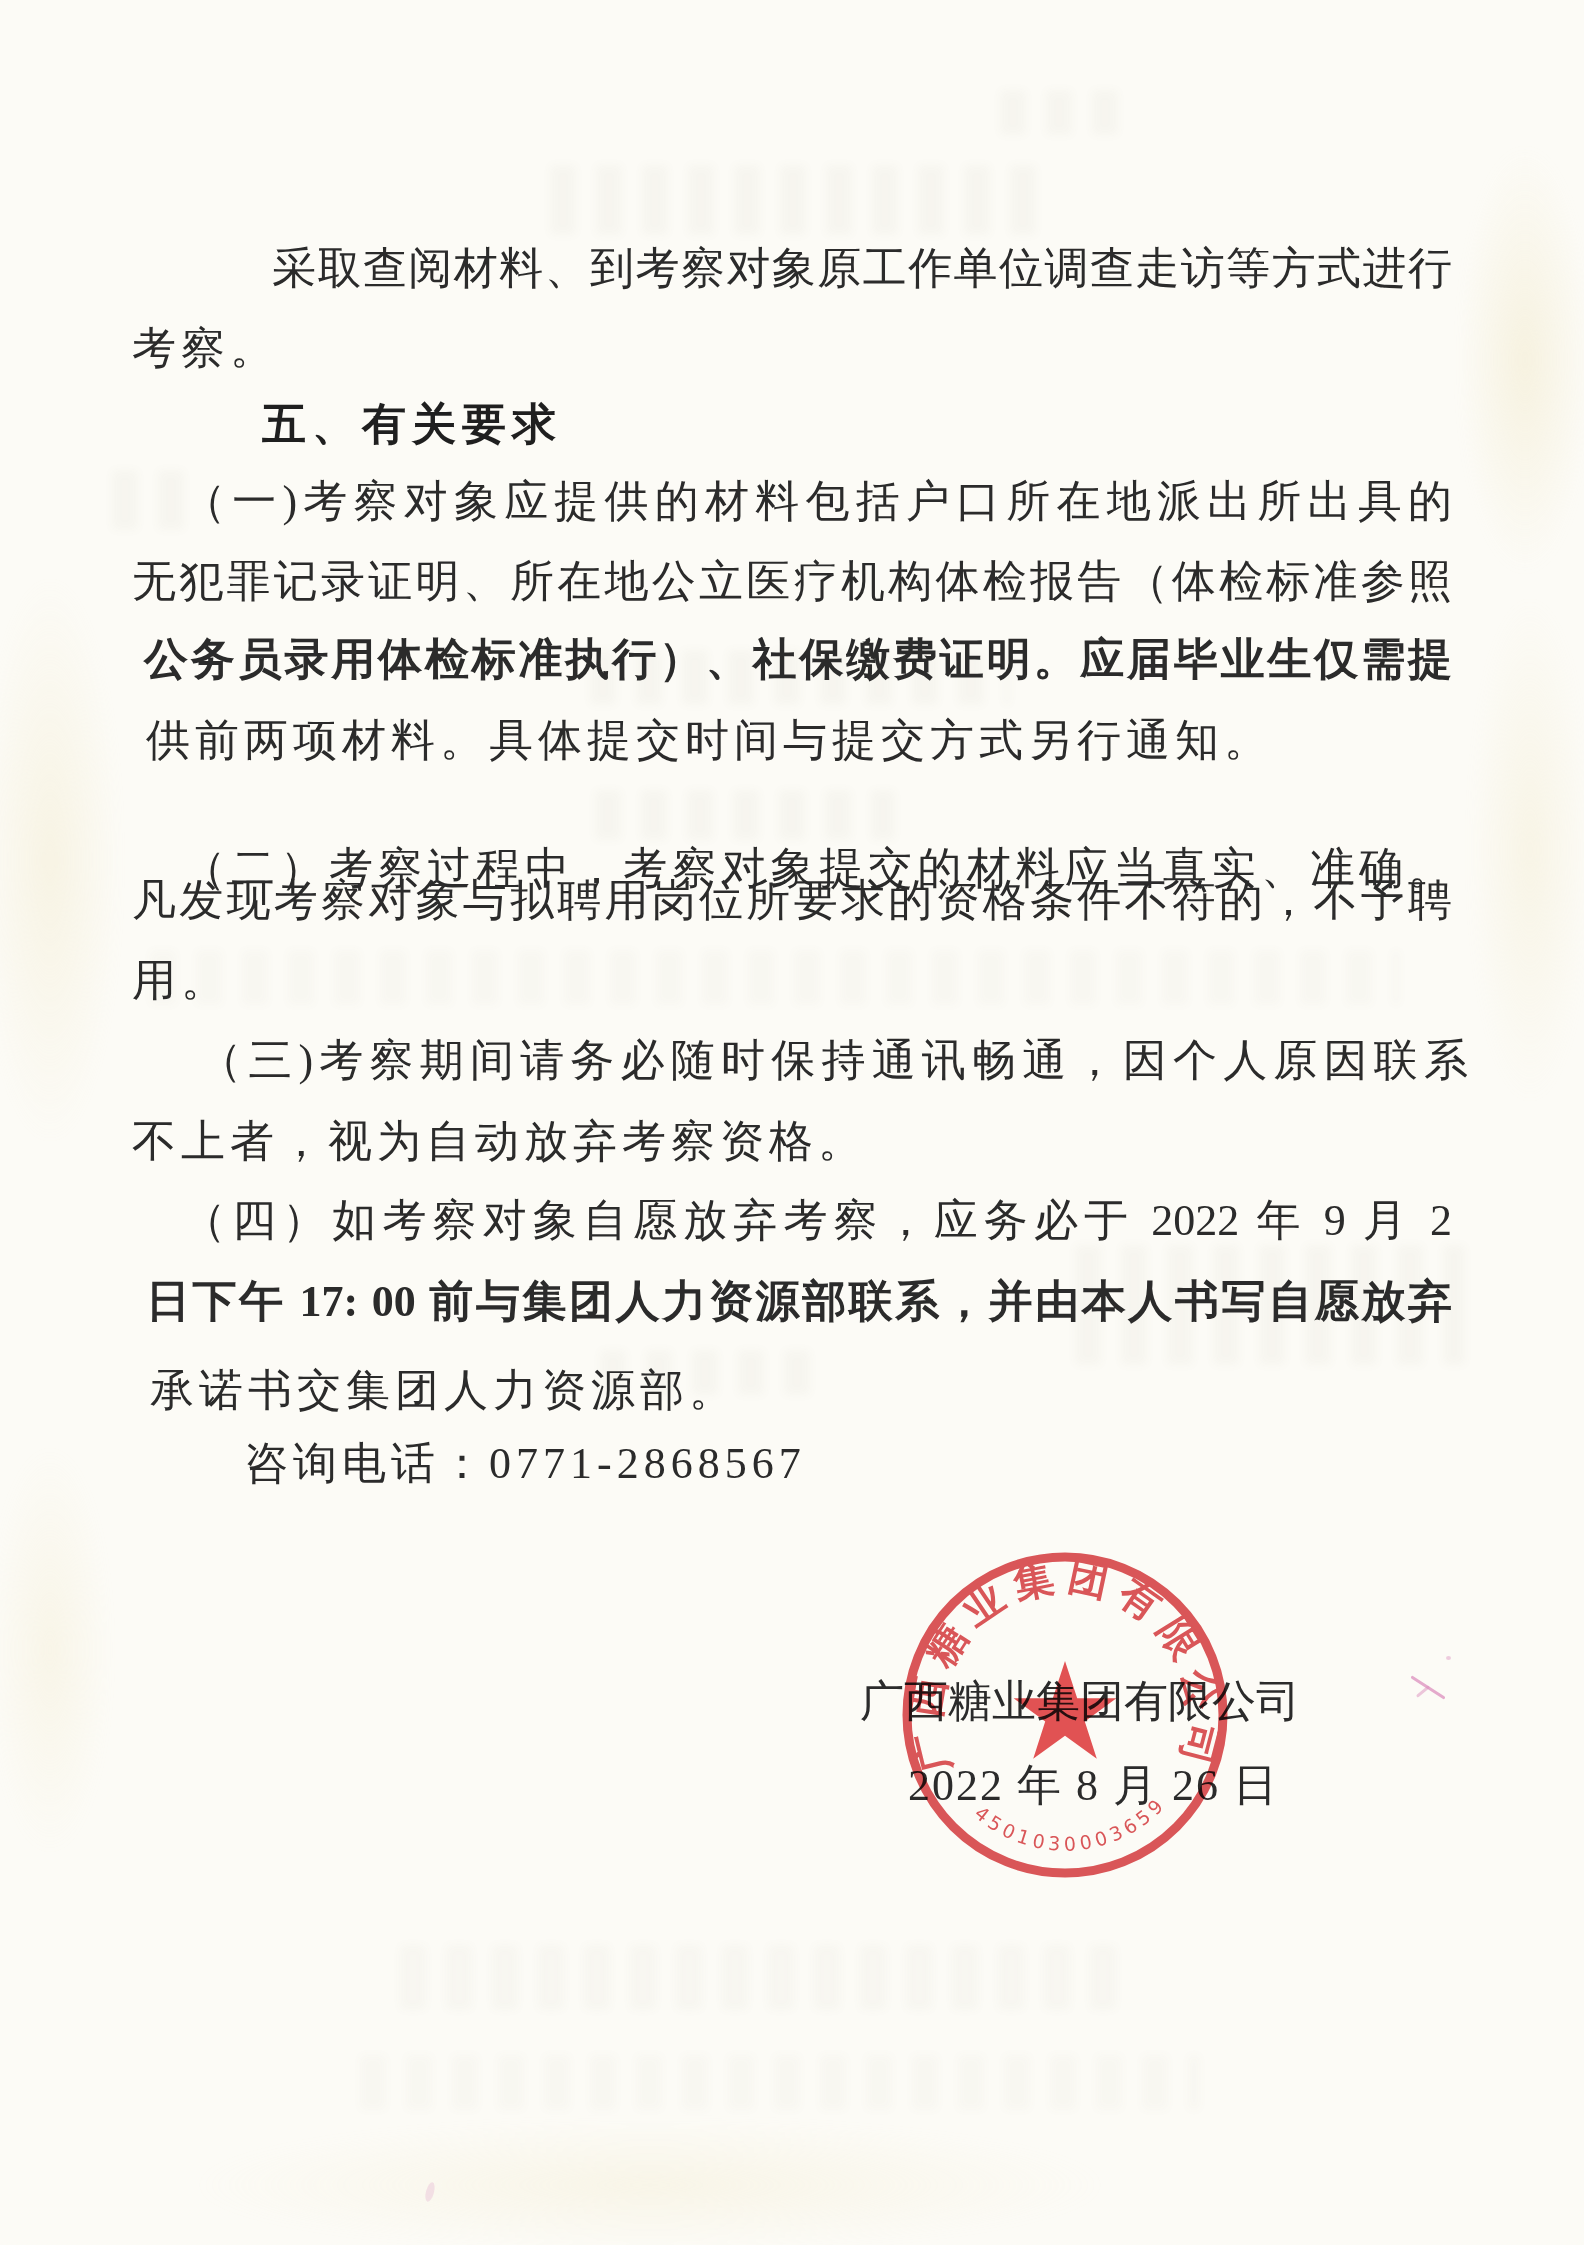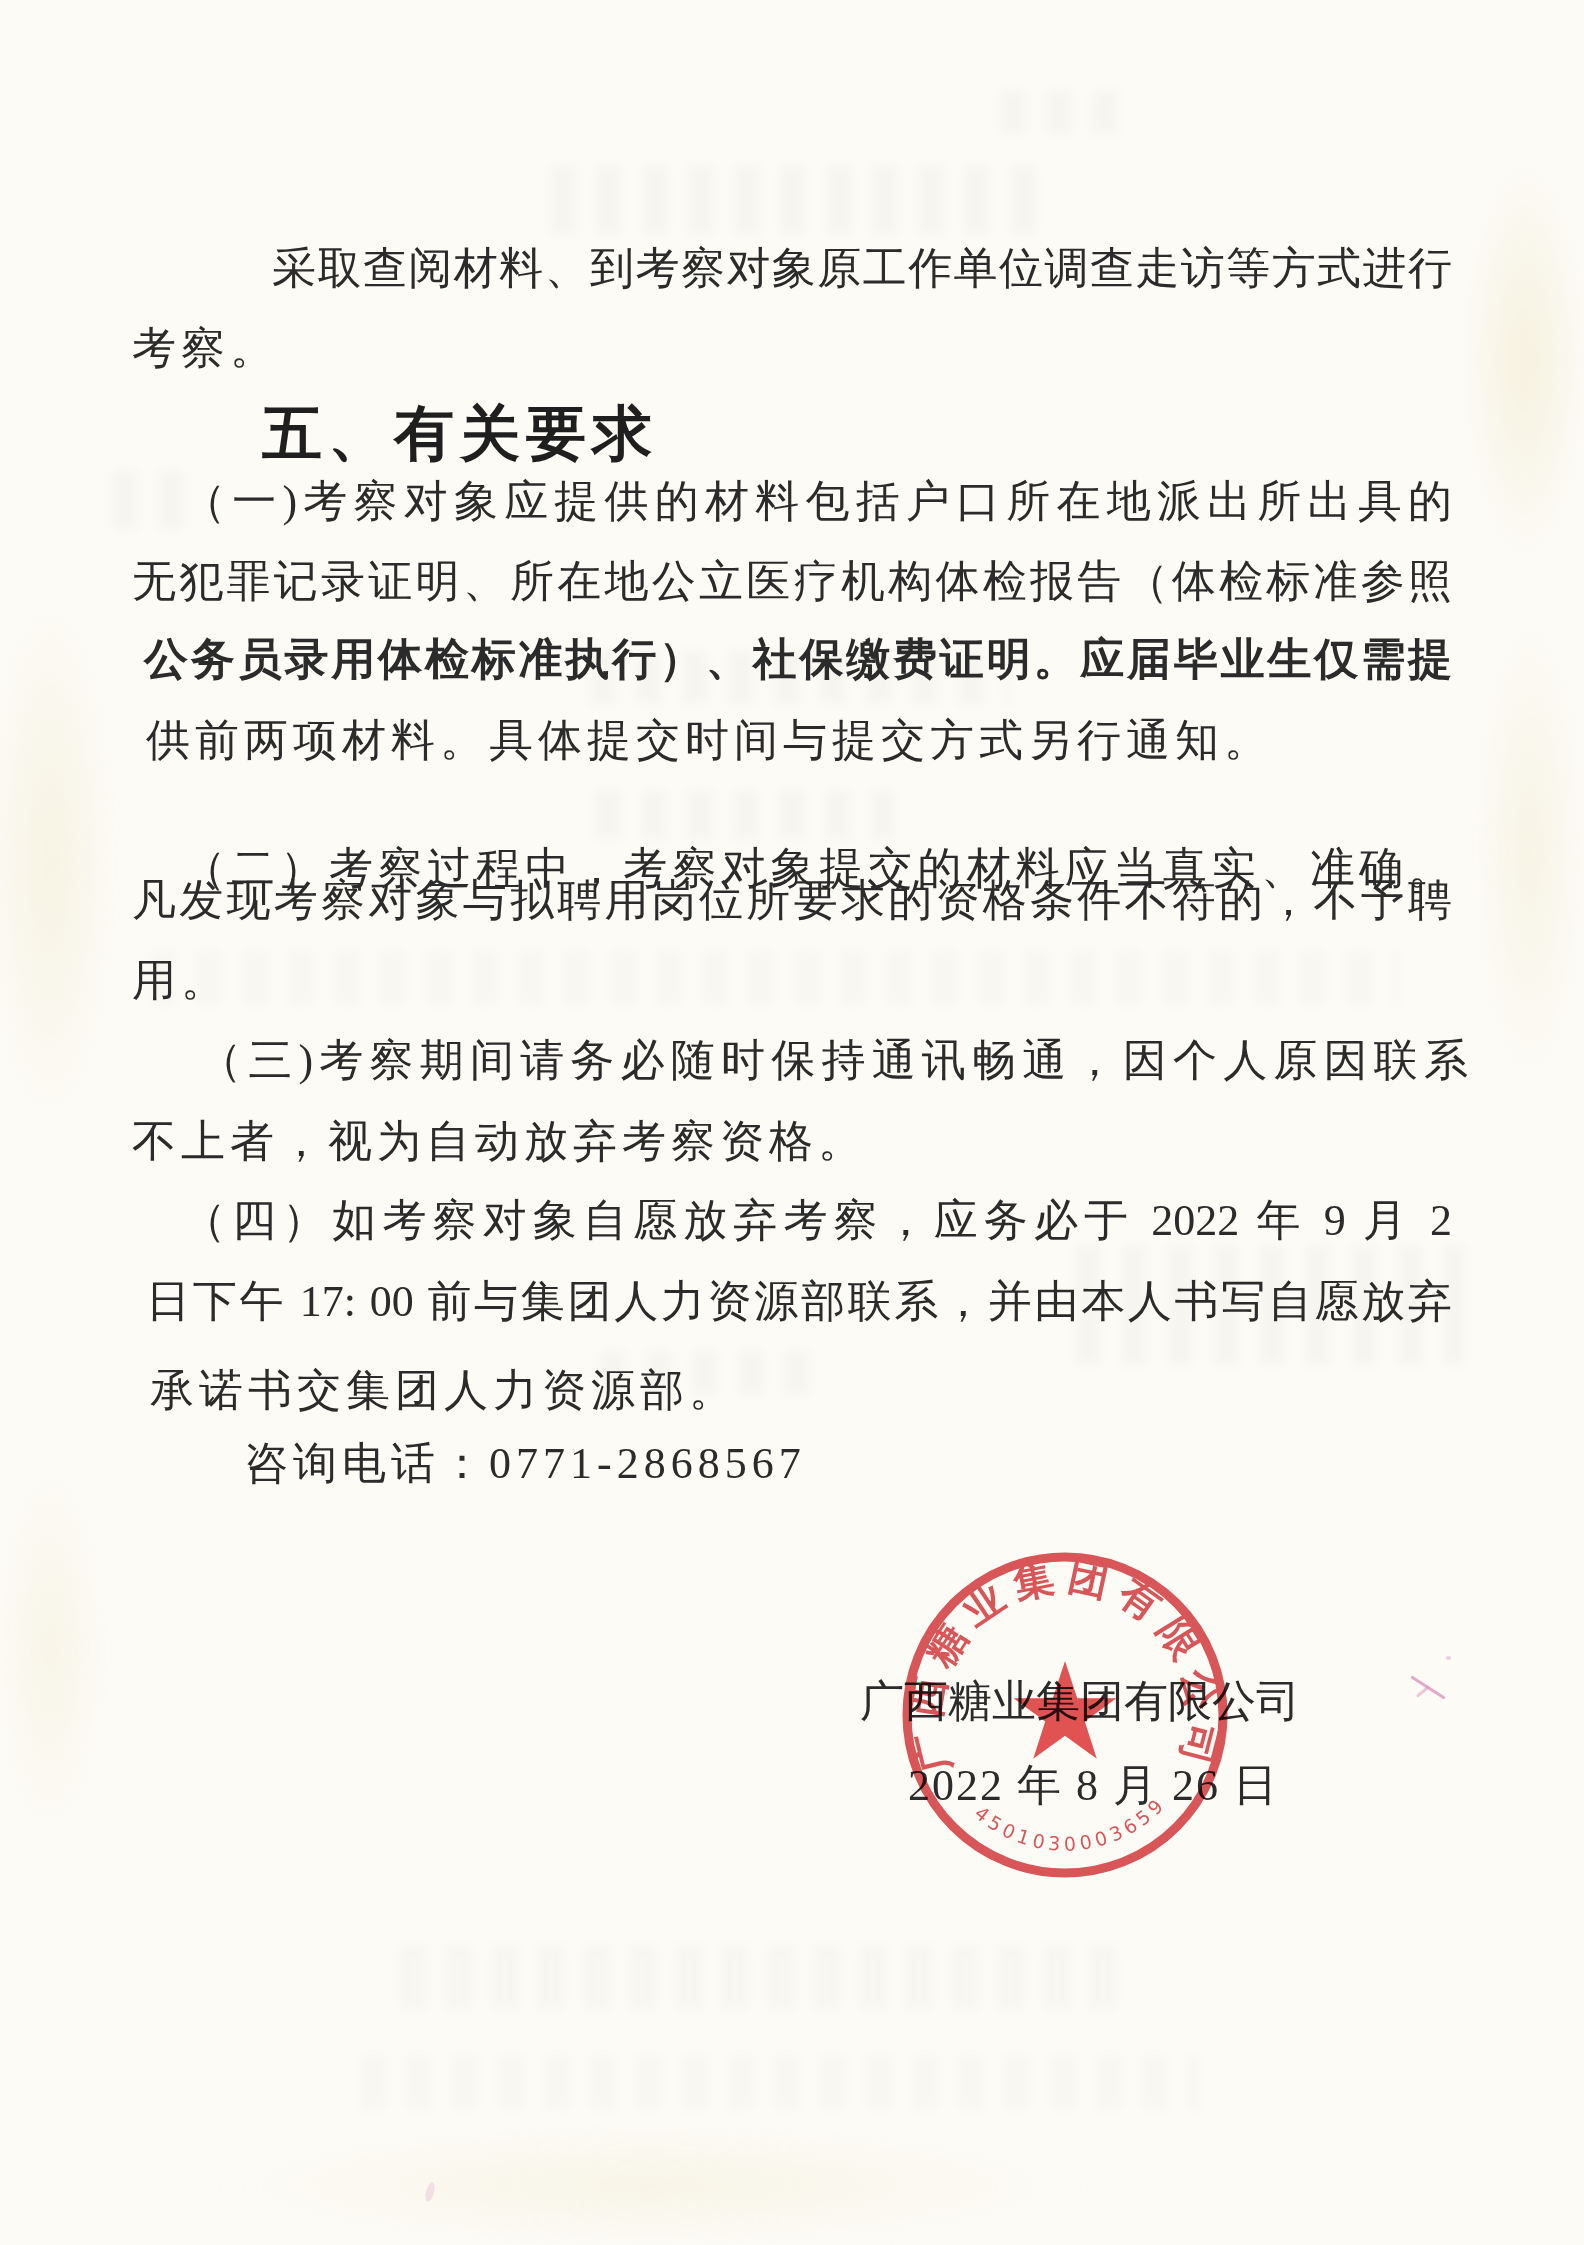--- a/index.html
+++ b/index.html
@@ -22,21 +22,21 @@
     text-align:center;
   }
   .jline{
     white-space:normal;
     text-align:justify;
     text-align-last:justify;
     letter-spacing:0;
   }
   .heading{
     font-weight:bold;
-    font-size:60px;
+    font-size:44px;
     letter-spacing:6px;
     color:#1f1f1f;
   }
   
   .sig{
     position:absolute;
     font-size:44px;
     white-space:nowrap;
     color:#2b2b2b;
   }
@@ -116,21 +116,21 @@
   <div class="bline jline" style="left:182px;top:476px;width:1270px;">（一)考察对象应提供的材料包括户口所在地派出所出具的</div>
   <div class="bline jline" style="left:132px;top:556px;width:1320px;">无犯罪记录证明、所在地公立医疗机构体检报告（体检标准参照</div>
   <div class="bline jline" style="left:144px;top:634px;width:1308px;font-weight:bold;">公务员录用体检标准执行）、社保缴费证明。应届毕业生仅需提</div>
   <div class="bline" style="left:146px;top:715px;">供前两项材料。具体提交时间与提交方式另行通知。</div>
   <div class="bline jline" style="left:182px;top:795px;width:1270px;margin-top:48px;">（二）考察过程中，考察对象提交的材料应当真实、准确。</div>
   <div class="bline jline" style="left:132px;top:875px;width:1320px;">凡发现考察对象与拟聘用岗位所要求的资格条件不符的，不予聘</div>
   <div class="bline" style="left:132px;top:955px;">用。</div>
   <div class="bline jline" style="left:198px;top:1035px;width:1270px;">（三)考察期间请务必随时保持通讯畅通，因个人原因联系</div>
   <div class="bline" style="left:132px;top:1116px;">不上者，视为自动放弃考察资格。</div>
   <div class="bline jline" style="left:182px;top:1195px;width:1270px;">（四）如考察对象自愿放弃考察，应务必于 2022 年 9 月 2</div>
-  <div class="bline jline" style="left:146px;top:1276px;width:1306px;">日下午 17: 00 前与集团人力资源部联系，并由本人书写自愿放弃</div>
+  <div class="bline jline" style="left:146px;top:1276px;width:1306px;font-weight:bold;">日下午 17: 00 前与集团人力资源部联系，并由本人书写自愿放弃</div>
   <div class="bline" style="left:150px;top:1357px;margin-top:8px;">承诺书交集团人力资源部。</div>
   <div class="bline" style="left:244px;top:1438px;">咨询电话：0771-2868567</div>
 
   <div class="sig" style="left:860px;top:1672px;letter-spacing:0;">广西糖业集团有限公司</div>
   <div class="sig" style="left:908px;top:1756px;letter-spacing:2px;">2022 年 8 月 26 日</div>
 
   <svg id="seal" viewBox="0 0 370 370">
     <defs>
       <path id="ringPath" d="M 74.5,241.3 A 124 124 0 1 1 295.5,241.3" fill="none"></path>
       <path id="serialPath" d="M 77.3,267.7 A 136 136 0 0 0 292.7,267.7" fill="none"></path>

